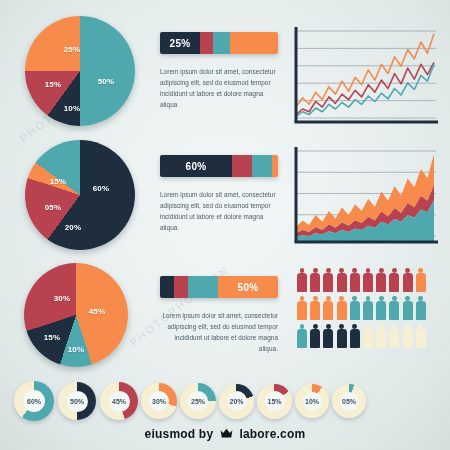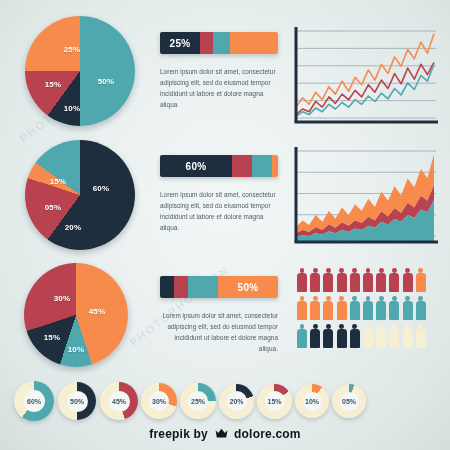--- a/index.html
+++ b/index.html
@@ -308,22 +308,22 @@
       </div>
       <div class="donut" style="width: 34px; height: 34px; margin-right: 3px; background: conic-gradient(rgb(246, 139, 75) 0deg, rgb(246, 139, 75) 36deg, rgb(247, 239, 210) 36deg, rgb(247, 239, 210) 360deg);">
         <div class="hole" style="width: 19px; height: 19px; left: 7.5px; top: 7.5px;">10%</div>
       </div>
       <div class="donut" style="width: 34px; height: 34px; margin-right: 3px; background: conic-gradient(rgb(79, 168, 174) 0deg, rgb(79, 168, 174) 18deg, rgb(247, 239, 210) 18deg, rgb(247, 239, 210) 360deg);">
         <div class="hole" style="width: 19px; height: 19px; left: 7.5px; top: 7.5px;">05%</div>
       </div>
     </div>
 
   <div class="footer">
-    <span>freepik by</span>
+    <span>eiusmod by</span>
     <span class="crown">
       <svg width="13" height="11" viewBox="0 0 13 11">
         <path d="M0.6 2.2 L3.2 5.0 L6.5 0.8 L9.8 5.0 L12.4 2.2 L11.2 9.4 L1.8 9.4 Z" fill="#12161a"></path>
       </svg>
     </span>
-    <span>dolore.com</span>
+    <span>labore.com</span>
   </div>
 
 </div>
 
 </body></html>

